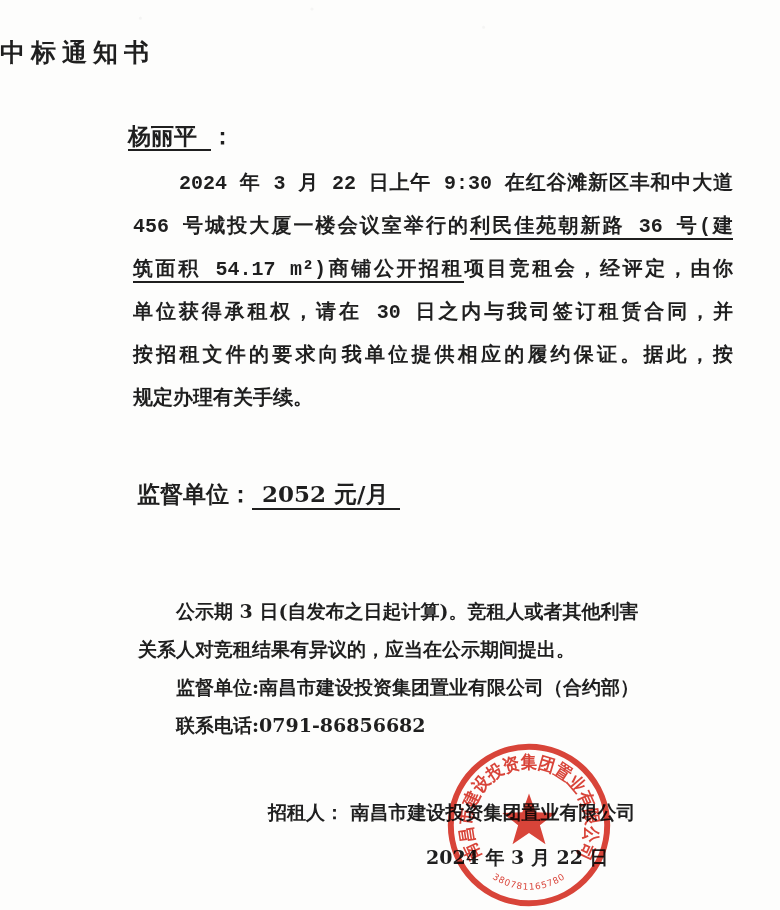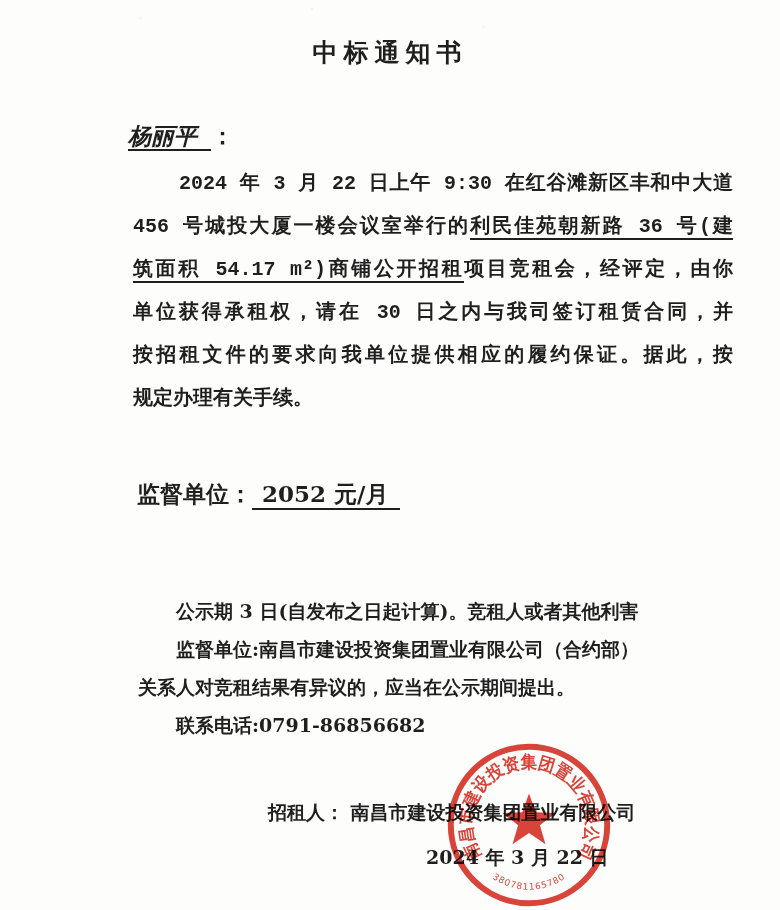--- a/index.html
+++ b/index.html
@@ -11,27 +11,27 @@
     overflow: hidden;
     color: #1f1f1f;
     font-family: "DejaVu Serif", "Liberation Serif", serif;
     background-image:
       radial-gradient(circle at 18% 2%, rgba(0,0,0,0.035) 0 1px, transparent 2px),
       radial-gradient(circle at 40% 1%, rgba(0,0,0,0.03) 0 1px, transparent 2px),
       radial-gradient(circle at 62% 3%, rgba(0,0,0,0.03) 0 1px, transparent 2px);
   }
   .doc-title {
     position: absolute; top: 36px; left: 0; width: 780px;
-    text-align: center; font-size: 25px; font-weight: 700; letter-spacing: 6px;
+    text-align: left; font-size: 25px; font-weight: 700; letter-spacing: 6px;
   }
   .salutation {
     position: absolute; top: 121px; left: 128px;
     font-size: 23px; font-weight: 700; white-space: nowrap;
   }
-  .salutation .name { border-bottom: 2px solid #1f1f1f; padding-right: 14px; font-style: italic; }
+  .salutation .name { border-bottom: 2px solid #1f1f1f; padding-right: 14px; }
   .para1 {
     position: absolute; top: 162px; left: 133px; width: 600px;
     font-size: 20px; font-weight: 600; font-family: Liberation Mono, monospace;
   }
   .para1 .line { height: 43px; line-height: 43px; white-space: nowrap; }
   .para1 .line.j { white-space: normal; text-align: justify; text-align-last: justify; }
   .para1 .indent { padding-left: 46px; }
   .emph { font-weight: 700; border-bottom: 2px solid #1f1f1f; }
   .result-line {
     position: absolute; top: 479px; left: 137px;
@@ -79,22 +79,22 @@
     <div class="line j"><span>按招租文件的要求向我单位提供相应的履约保证。据此，按</span></div>
     <div class="line"><span>规定办理有关手续。</span></div>
   </div>
 
   <div class="result-line">
     <span>监督单位：</span><span class="value">2052 元/月</span>
   </div>
 
   <div class="publicity">
     <div class="pline pindent">公示期 3 日(自发布之日起计算)。竞租人或者其他利害</div>
+    <div class="pline">关系人对竞租结果有异议的，应当在公示期间提出。</div>
     <div class="pline pindent">监督单位:南昌市建设投资集团置业有限公司（合约部）</div>
-    <div class="pline">关系人对竞租结果有异议的，应当在公示期间提出。</div>
     <div class="pline pindent">联系电话:0791-86856682</div>
   </div>
 
   <div class="sig-lessor">招租人： 南昌市建设投资集团置业有限公司</div>
   <div class="sig-date">2024 年 3 月 22 日</div>
 
   <div class="seal">
     <svg viewBox="0 0 200 200">
       <circle cx="100" cy="100" r="92" fill="none" stroke-width="7" stroke="#d8352a"></circle>
       <path id="sealNameArc" d="M 45.1 138.4 A 67 67 0 1 1 154.9 138.4" fill="none"></path>

